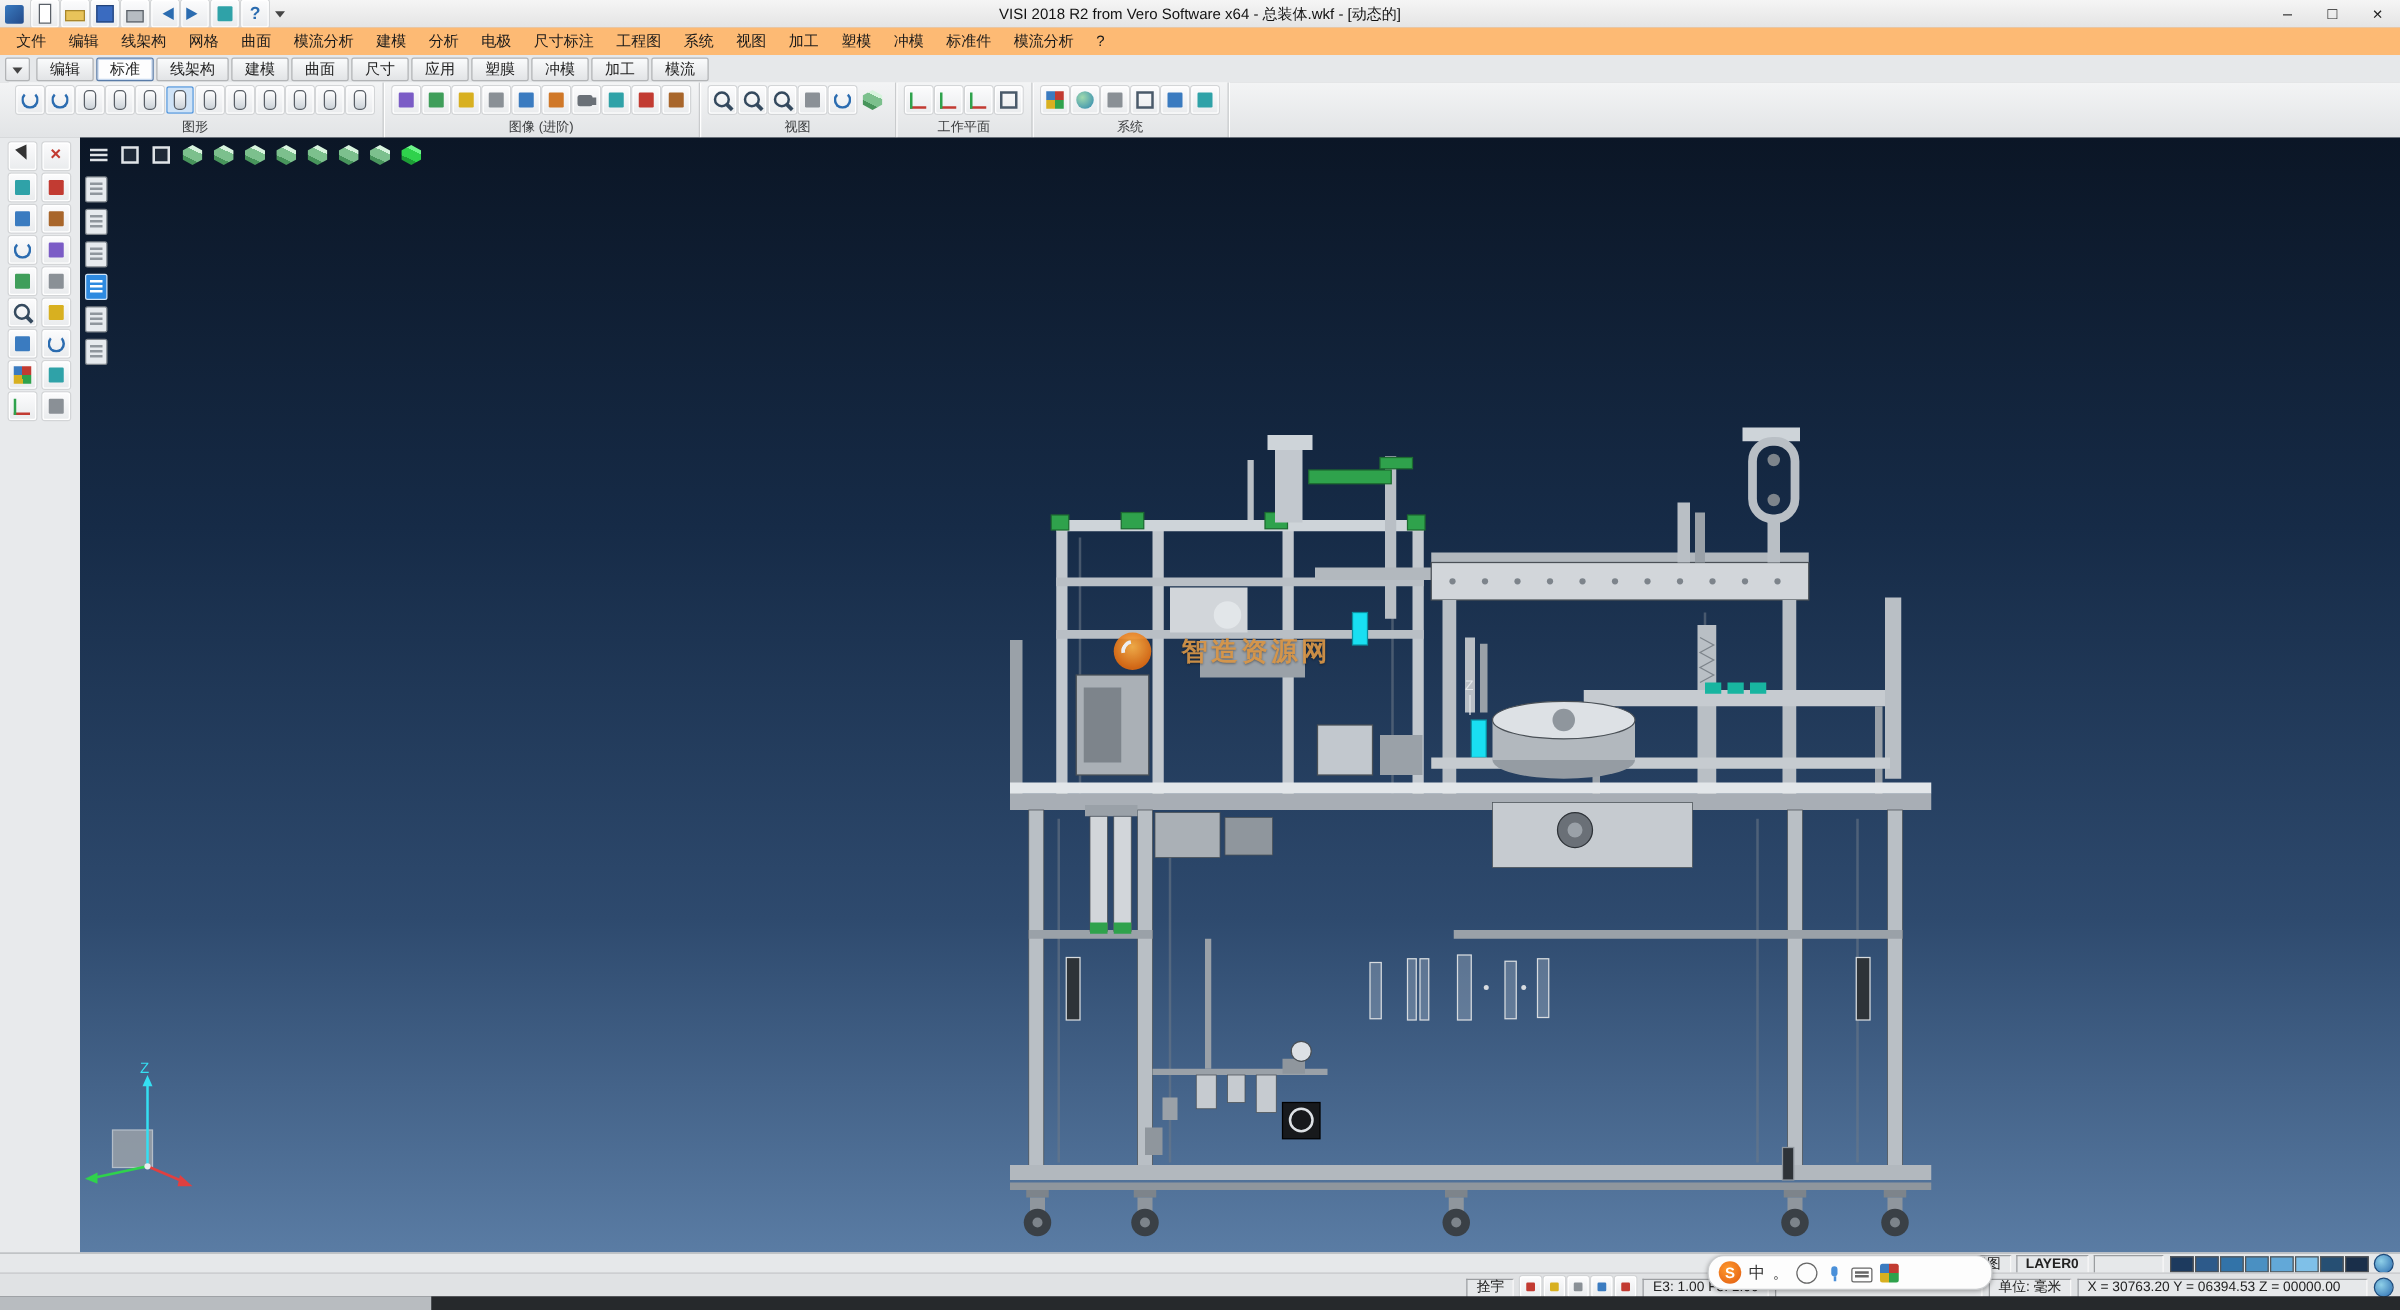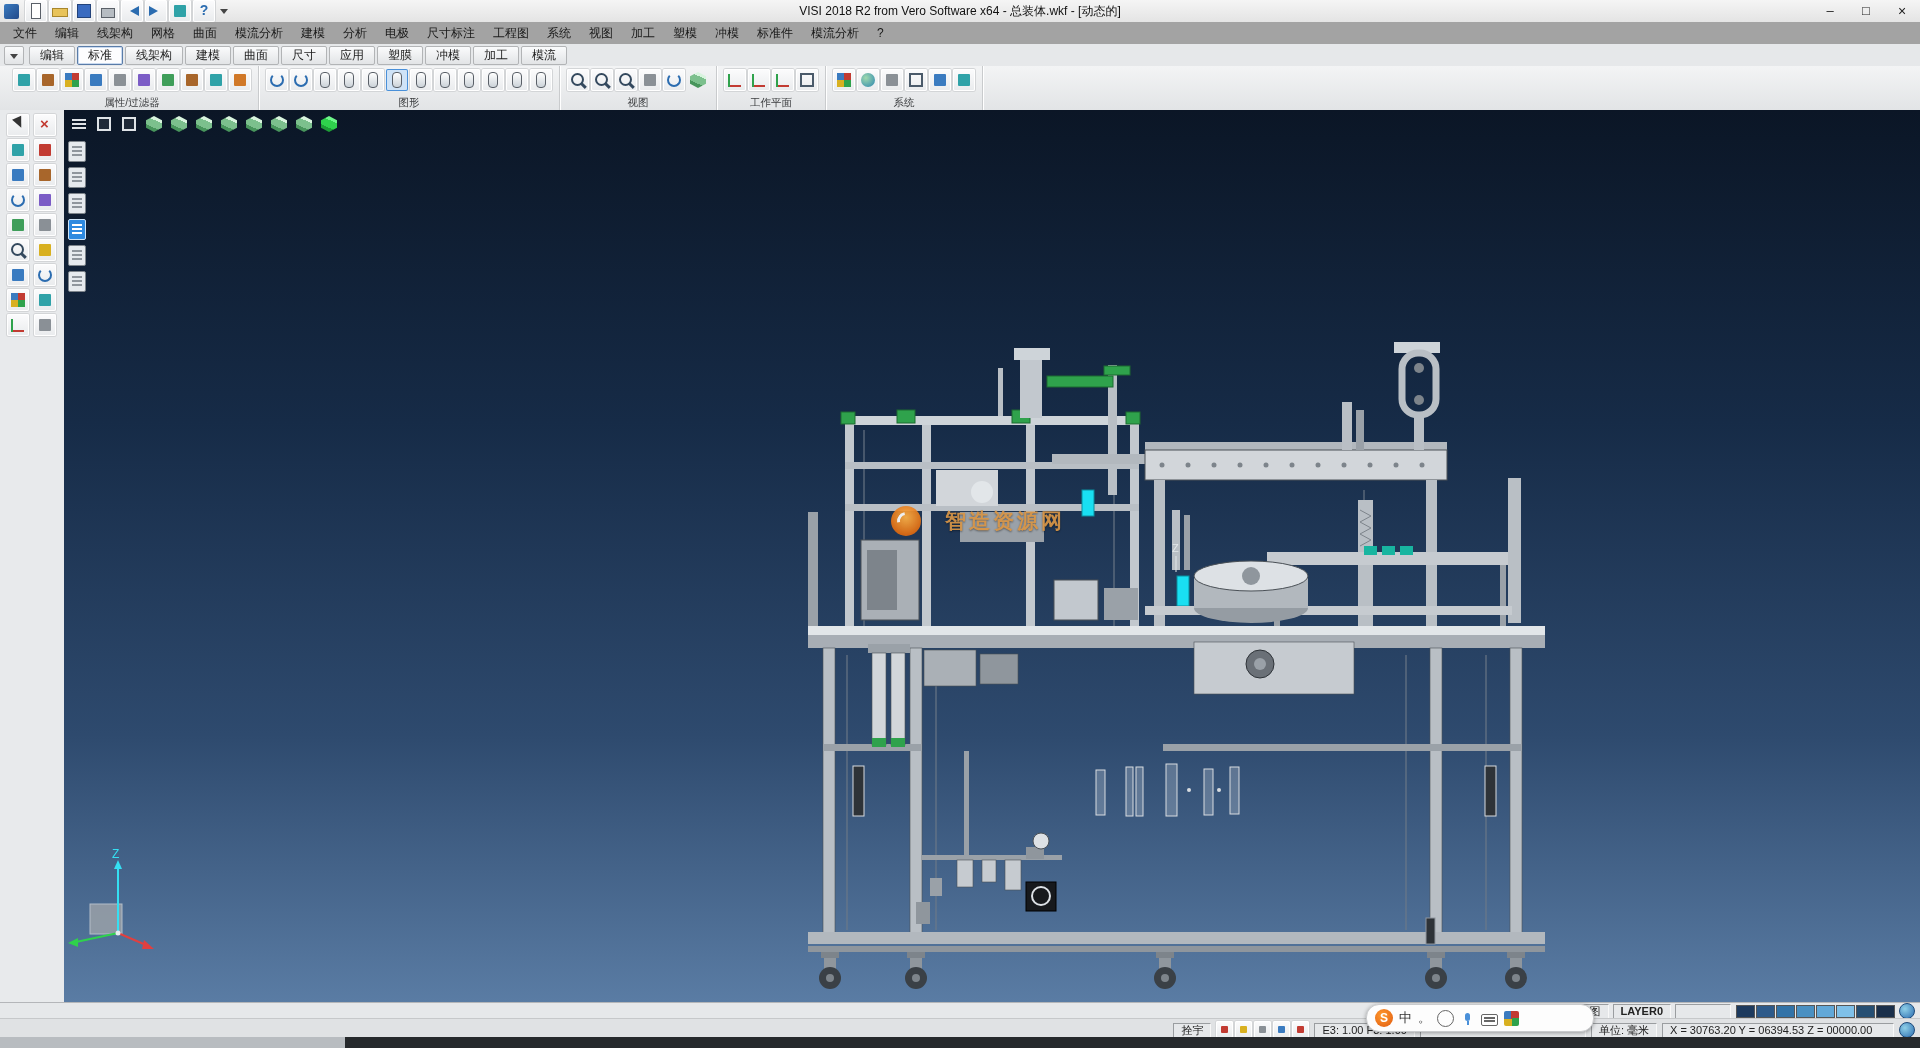--- a/index.html
+++ b/index.html
@@ -14,21 +14,21 @@
     display:flex;align-items:center;}
   .app-logo{width:15px;height:15px;margin:0 6px 0 4px;border-radius:2px;
     background:linear-gradient(135deg,#3a7bc0,#234a8a);flex:none;}
   #qat{display:flex;gap:2px;align-items:center;}
   #title{position:absolute;left:0;right:0;text-align:center;font-size:12px;color:#111;pointer-events:none;}
   #wincontrols{margin-left:auto;display:flex;z-index:2;}
   .winbtn{width:36px;height:21px;text-align:center;line-height:20px;font-size:13px;color:#222;}
   .winbtn:last-child{font-size:14px;}
 
   
-  #menubar{position:absolute;left:0;top:22px;right:0;height:22px;background:#a3a3a3;
+  #menubar{position:absolute;left:0;top:22px;right:0;height:22px;background:#fdba74;
     border-bottom:1px solid #d0d2d4;display:flex;align-items:flex-end;padding-left:4px;}
   .menu-item{padding:0 9px;line-height:21px;color:#1a1a1a;}
   #tabbar{position:absolute;left:0;top:44px;right:0;height:22px;background:#e6e8ea;
     border-bottom:1px solid #c4c6c8;display:flex;align-items:center;padding-left:4px;gap:2px;}
   .tab{padding:0 10px;line-height:17px;height:17px;border:1px solid #b2b4b6;border-radius:2px;
     background:linear-gradient(#fafbfc,#e2e4e6);color:#222;}
   .tab.active{background:#fdfdfe;border-color:#5a7ca8;box-shadow:inset 0 0 0 1px #c9daf0;font-weight:normal;}
   .caret-btn{width:18px;height:17px;border:1px solid #b2b4b6;background:linear-gradient(#fafbfc,#e2e4e6);
     border-radius:2px;position:relative;margin-right:3px;}
   .caret-btn::before{content:"";position:absolute;left:5px;top:7px;border:4px solid transparent;border-top:5px solid #444;}
@@ -200,49 +200,49 @@
         <div class="tab">塑膜</div>
         <div class="tab">冲模</div>
         <div class="tab">加工</div>
         <div class="tab">模流</div>
       </div>
   </div>
 
   <div id="ribbon">
     <div class="rgroup">
       <div class="ricons">
-          <div class="ic t-sq-teal"></div>
-          <div class="ic t-sq-brown"></div>
-          <div class="ic t-grid4"></div>
-          <div class="ic t-sq-blue"></div>
-          <div class="ic t-sq-gray"></div>
+          <div class="ic t-ring"></div>
+          <div class="ic t-ring"></div>
+          <div class="ic t-pill"></div>
+          <div class="ic t-pill"></div>
+          <div class="ic t-pill"></div>
+          <div class="ic t-pill sel"></div>
+          <div class="ic t-pill"></div>
+          <div class="ic t-pill"></div>
+          <div class="ic t-pill"></div>
+          <div class="ic t-pill"></div>
+          <div class="ic t-pill"></div>
+          <div class="ic t-pill"></div>
+        </div>
+      <div class="rlabel">图形</div>
+    </div>
+    <div class="rgroup">
+      <div class="ricons">
           <div class="ic t-sq-purple"></div>
           <div class="ic t-sq-green"></div>
+          <div class="ic t-sq-yellow"></div>
+          <div class="ic t-sq-gray"></div>
+          <div class="ic t-sq-blue"></div>
+          <div class="ic t-sq-orange"></div>
+          <div class="ic t-cam"></div>
+          <div class="ic t-sq-teal"></div>
+          <div class="ic t-sq-red"></div>
           <div class="ic t-sq-brown"></div>
-          <div class="ic t-sq-teal"></div>
-          <div class="ic t-sq-orange"></div>
-        </div>
-      <div class="rlabel">属性/过滤器</div>
-    </div>
-    <div class="rgroup">
-      <div class="ricons">
-          <div class="ic t-ring"></div>
-          <div class="ic t-ring"></div>
-          <div class="ic t-pill"></div>
-          <div class="ic t-pill"></div>
-          <div class="ic t-pill"></div>
-          <div class="ic t-pill sel"></div>
-          <div class="ic t-pill"></div>
-          <div class="ic t-pill"></div>
-          <div class="ic t-pill"></div>
-          <div class="ic t-pill"></div>
-          <div class="ic t-pill"></div>
-          <div class="ic t-pill"></div>
-        </div>
-      <div class="rlabel">图形</div>
+        </div>
+      <div class="rlabel">图像 (进阶)</div>
     </div>
     <div class="rgroup">
       <div class="ricons">
           <div class="ic t-mag"></div>
           <div class="ic t-mag"></div>
           <div class="ic t-mag"></div>
           <div class="ic t-sq-gray"></div>
           <div class="ic t-ring"></div>
           <div class="ic t-cube"></div>
         </div>

